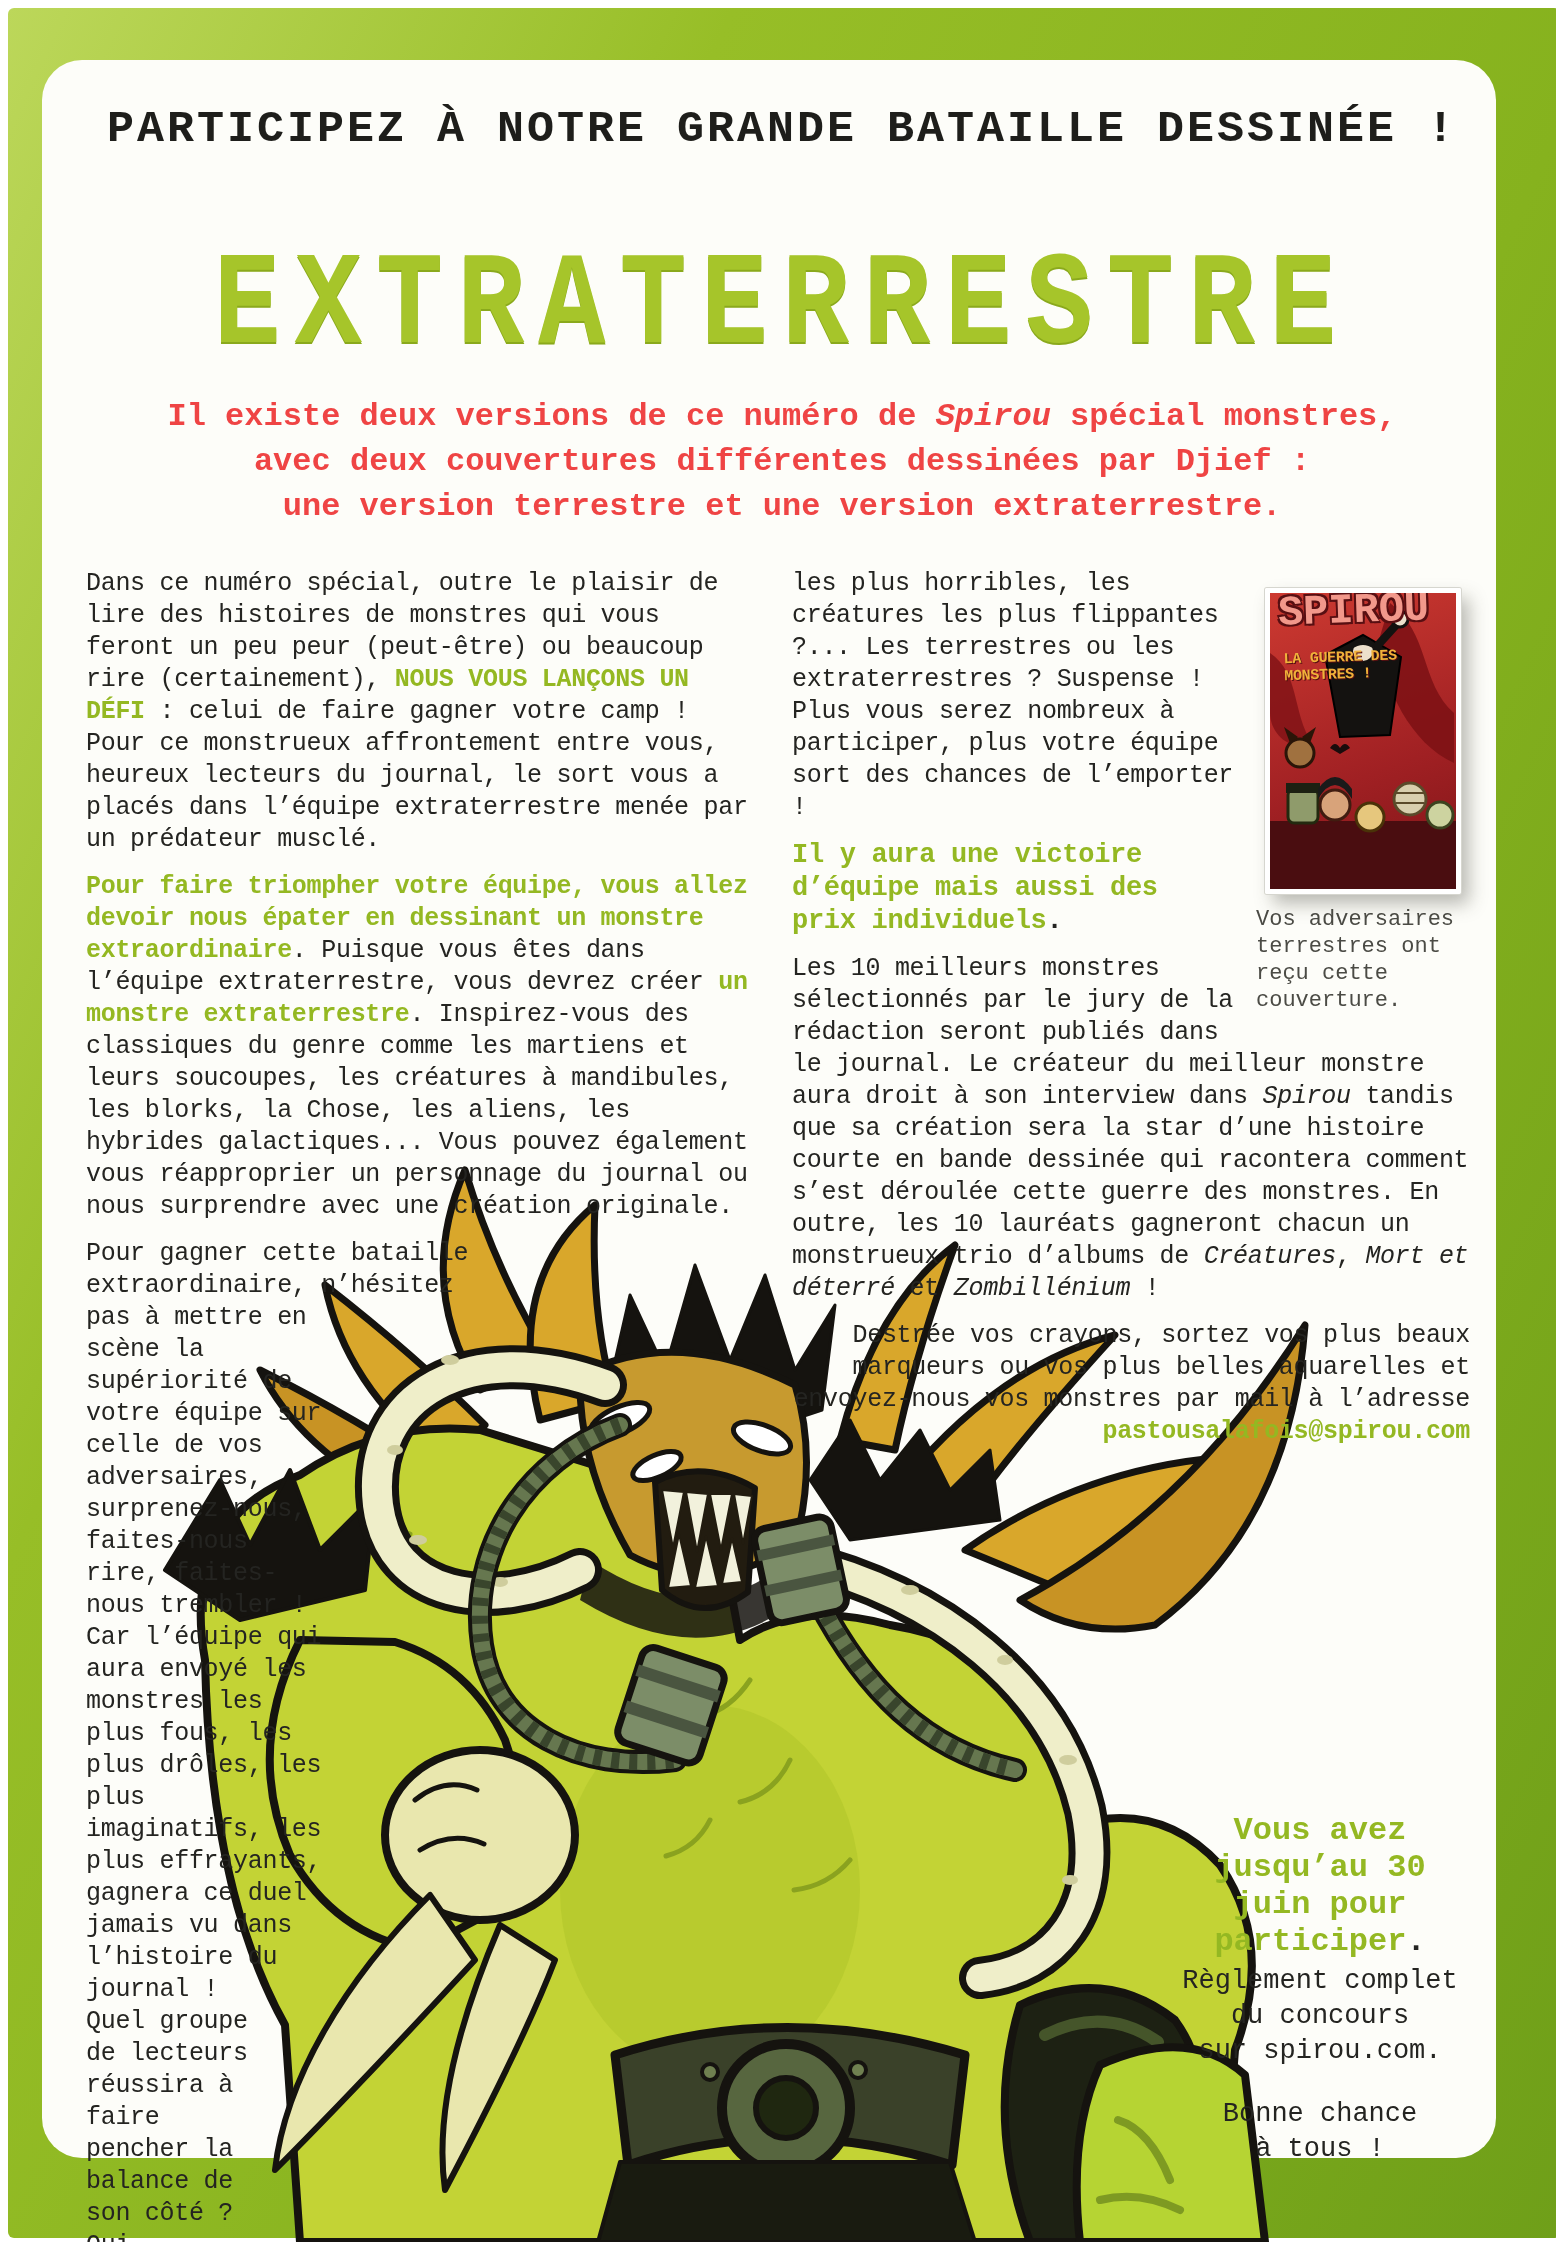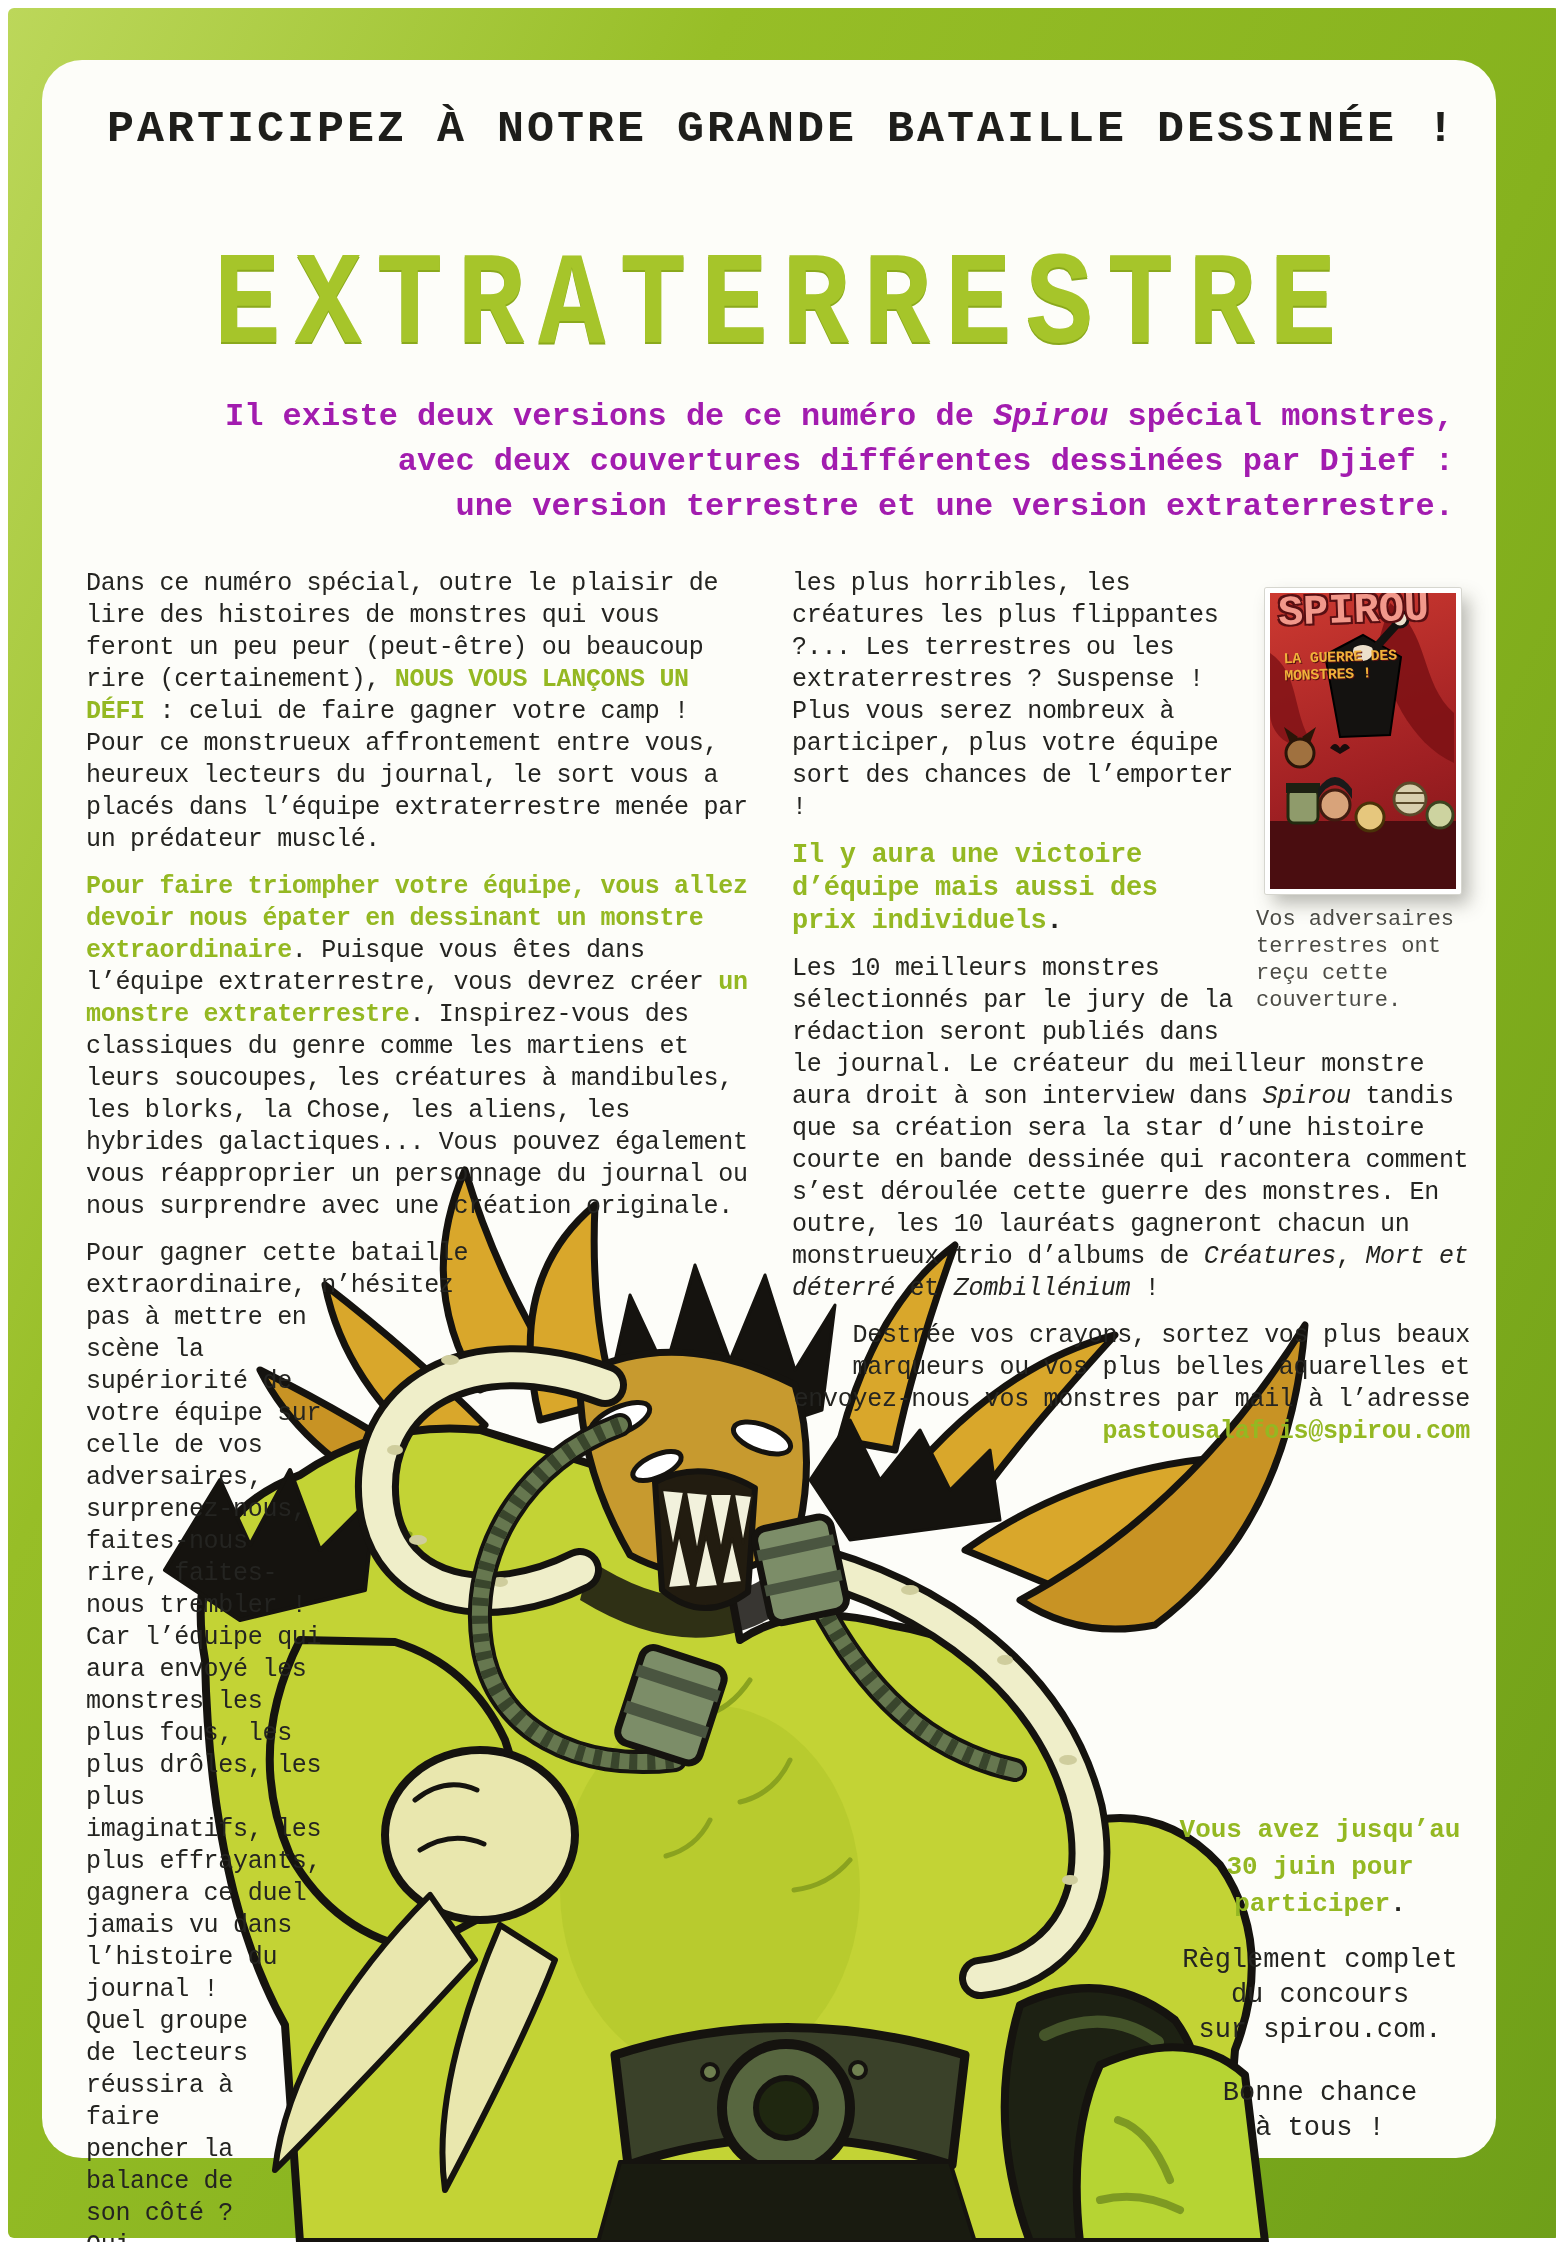--- a/index.html
+++ b/index.html
@@ -13,22 +13,22 @@
   .monster { position:absolute; left:150px; top:1120px; width:1250px; height:1122px; z-index:2; }
 
   .headline  { position:absolute; top:104px; left:0; width:100%; text-align:center;
                font-size:45px; font-weight:bold; letter-spacing:3px; color:#1e1e1b; }
   .team-line { position:absolute; top:166px; left:0; width:100%; text-align:center;
                font-size:58px; font-weight:bold; color:#9dbf25; letter-spacing:1px; }
   .team-name { position:absolute; top:232px; left:0; width:100%; text-align:center;
                font-size:112px; font-weight:bold; color:#a6c52a; letter-spacing:14px;
                transform:scaleY(1.18); transform-origin:top center; white-space:nowrap;
                text-shadow:0 2px 0 #8aa91c; }
-  .intro { position:absolute; top:394px; left:110px; right:110px; text-align:right;
-           font-size:32px; line-height:45px; font-weight:bold; color:#a21caf; }
+  .intro { position:absolute; top:394px; left:110px; right:110px; text-align:center;
+           font-size:32px; line-height:45px; font-weight:bold; color:#ef4444; }
 
   .col { position:absolute; top:568px; font-size:25px; line-height:32px; letter-spacing:-0.3px; color:#242421; }
   .col p { margin:0 0 15px 0; }
   .left-col  { left:86px;  width:664px; }
   .right-col { left:792px; width:678px; }
 
   .gb { color:#94b822; font-weight:bold; }
   .it { font-style:italic; }
 
   .green-head { font-weight:bold; font-size:27px; line-height:33px; margin:6px 0 10px 0; }
@@ -47,21 +47,21 @@
   .cover-sub { position:absolute; top:56px; left:14px; width:130px; font-size:15px; font-weight:bold;
                color:#f0b13a; line-height:1.15; transform:rotate(-2deg); text-shadow:1px 1px 0 #580f12; }
   .caption { margin-top:12px; text-align:left; font-size:22px; line-height:27px; color:#4b4b45; letter-spacing:0; }
 
   .mail { text-align:right; margin-top:16px; }
   .address { width:330px; margin:6px 40px 0 auto; text-align:center; font-size:26px; }
   .address div { line-height:37px; }
 
   .deadline { position:absolute; left:1170px; top:1812px; width:300px; text-align:center;
               font-size:27px; line-height:35px; color:#242421; }
-  .deadline .hl { font-size:26px; line-height:37px; font-weight:bold; margin-bottom:20px; }
+  .deadline .hl { font-size:32px; line-height:37px; font-weight:bold; margin-bottom:4px; }
   .wish { margin-top:28px; }
 </style>
 </head>
 <body>
 
 <div class="page">
   <div class="frame">
     <div class="card"></div>
   </div>
 

